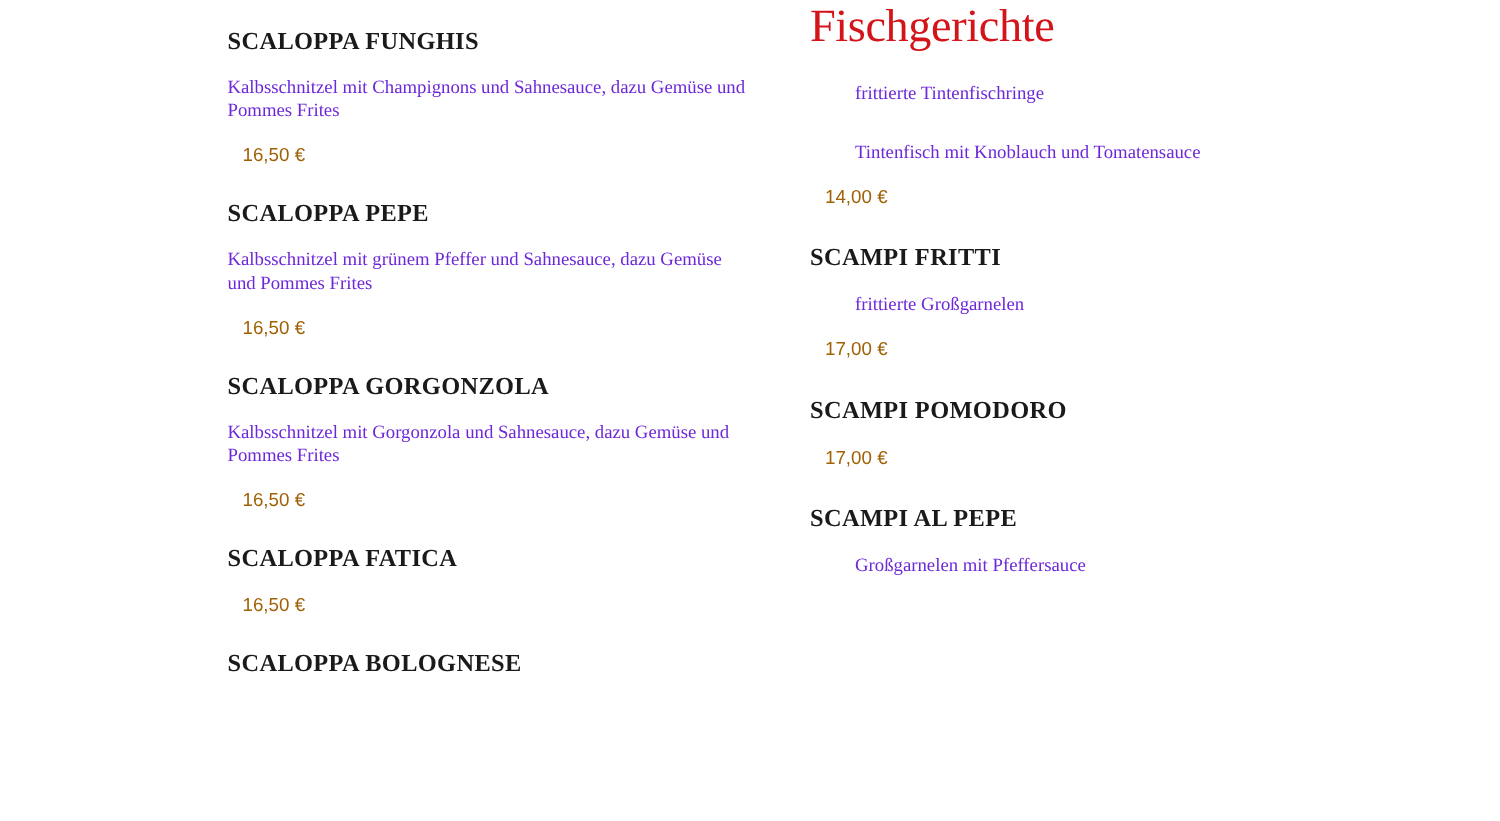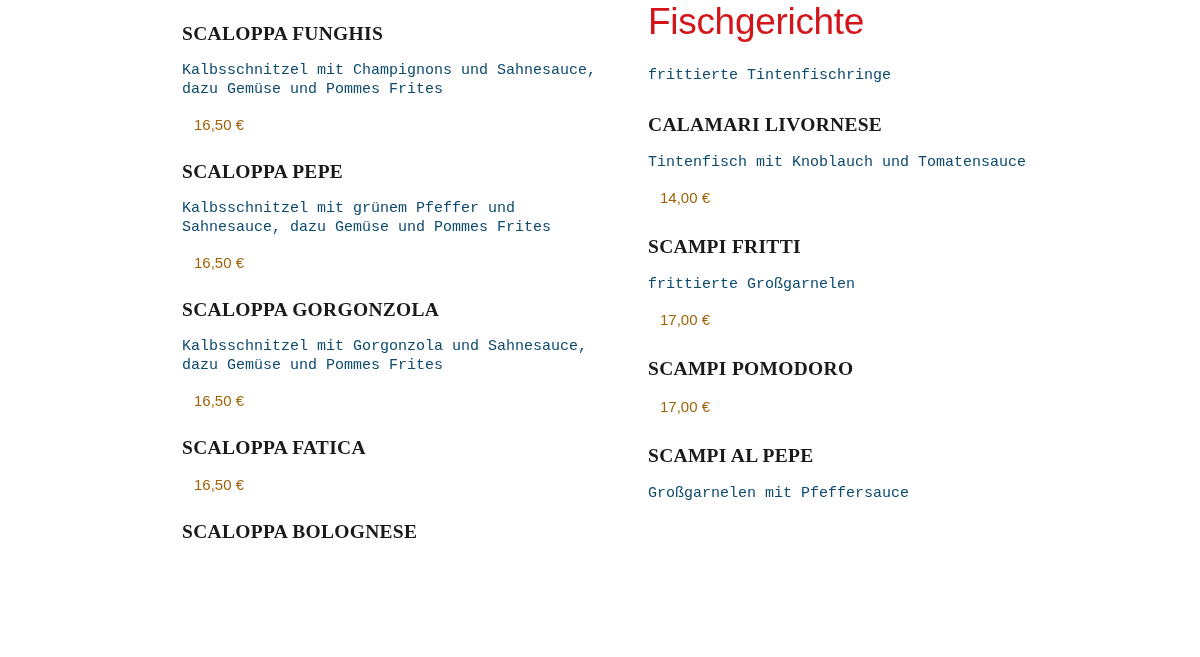--- a/index.html
+++ b/index.html
@@ -36,63 +36,63 @@
     padding-top: 22px;
     padding-right: 40px;
   }
   .column-right {
     width: 552px;
     padding-left: 0px;
     padding-top: 0px;
     padding-right: 30px;
   }
   .section-title {
-    font-family: Liberation Sans, sans-serif;
+    font-family: Liberation Serif, serif;
     font-size: 37px;
     line-height: 44px;
     font-weight: 400;
     color: #d3151a;
     margin: 0 0 22px 0;
     letter-spacing: -0.3px;
   }
   .item {
     margin-bottom: 20px;
   }
   .item-name {
     font-family: "Liberation Serif", serif;
     font-weight: bold;
     font-size: 19.5px;
     line-height: 24px;
     letter-spacing: 0.3px;
     color: #1a1a1a;
     margin: 0 0 14px 0;
   }
   .item-desc {
-    font-family: Liberation Mono, monospace;
+    font-family: Liberation Serif, serif;
     font-size: 15px;
     line-height: 19px;
-    color: #0c4a6e;
+    color: #6d28d9;
     margin: 0 0 16px 0;
     max-width: 420px;
   }
   .item-price {
     font-family: "Liberation Sans", sans-serif;
     font-size: 15px;
     line-height: 19px;
     color: #a16207;
     margin: 12px;
   }
   .column-left .item { margin-bottom: 26px; }
   .column-left .item-name { margin-bottom: 15px; }
   .column-left .item-desc { margin-bottom: 16px; }
 
   .column-right .item { margin-bottom: 28px; }
   .column-right .item-name { margin-bottom: 16px; }
   .column-right .item-desc { margin-bottom: 16px; }
-  .column-right .item-desc { max-width: 460px; }
+  .column-right .item-desc { max-width: 460px; margin-left: 36px; }
 </style>
 </head>
 <body>
 
 <div class="page">
   <div class="columns">
 
     <div class="column column-left">
 
       <div class="item">
@@ -126,21 +126,20 @@
 
     <div class="column column-right">
 
       <h2 class="section-title" style="color: rgb(211, 21, 26);">Fischgerichte</h2>
 
       <div class="item">
         <p class="item-desc">frittierte Tintenfischringe</p>
       </div>
 
       <div class="item">
-        <h3 class="item-name">CALAMARI LIVORNESE</h3>
         <p class="item-desc">Tintenfisch mit Knoblauch und Tomatensauce</p>
         <p class="item-price">14,00 €</p>
       </div>
 
       <div class="item">
         <h3 class="item-name">SCAMPI FRITTI</h3>
         <p class="item-desc">frittierte Großgarnelen</p>
         <p class="item-price">17,00 €</p>
       </div>
 

